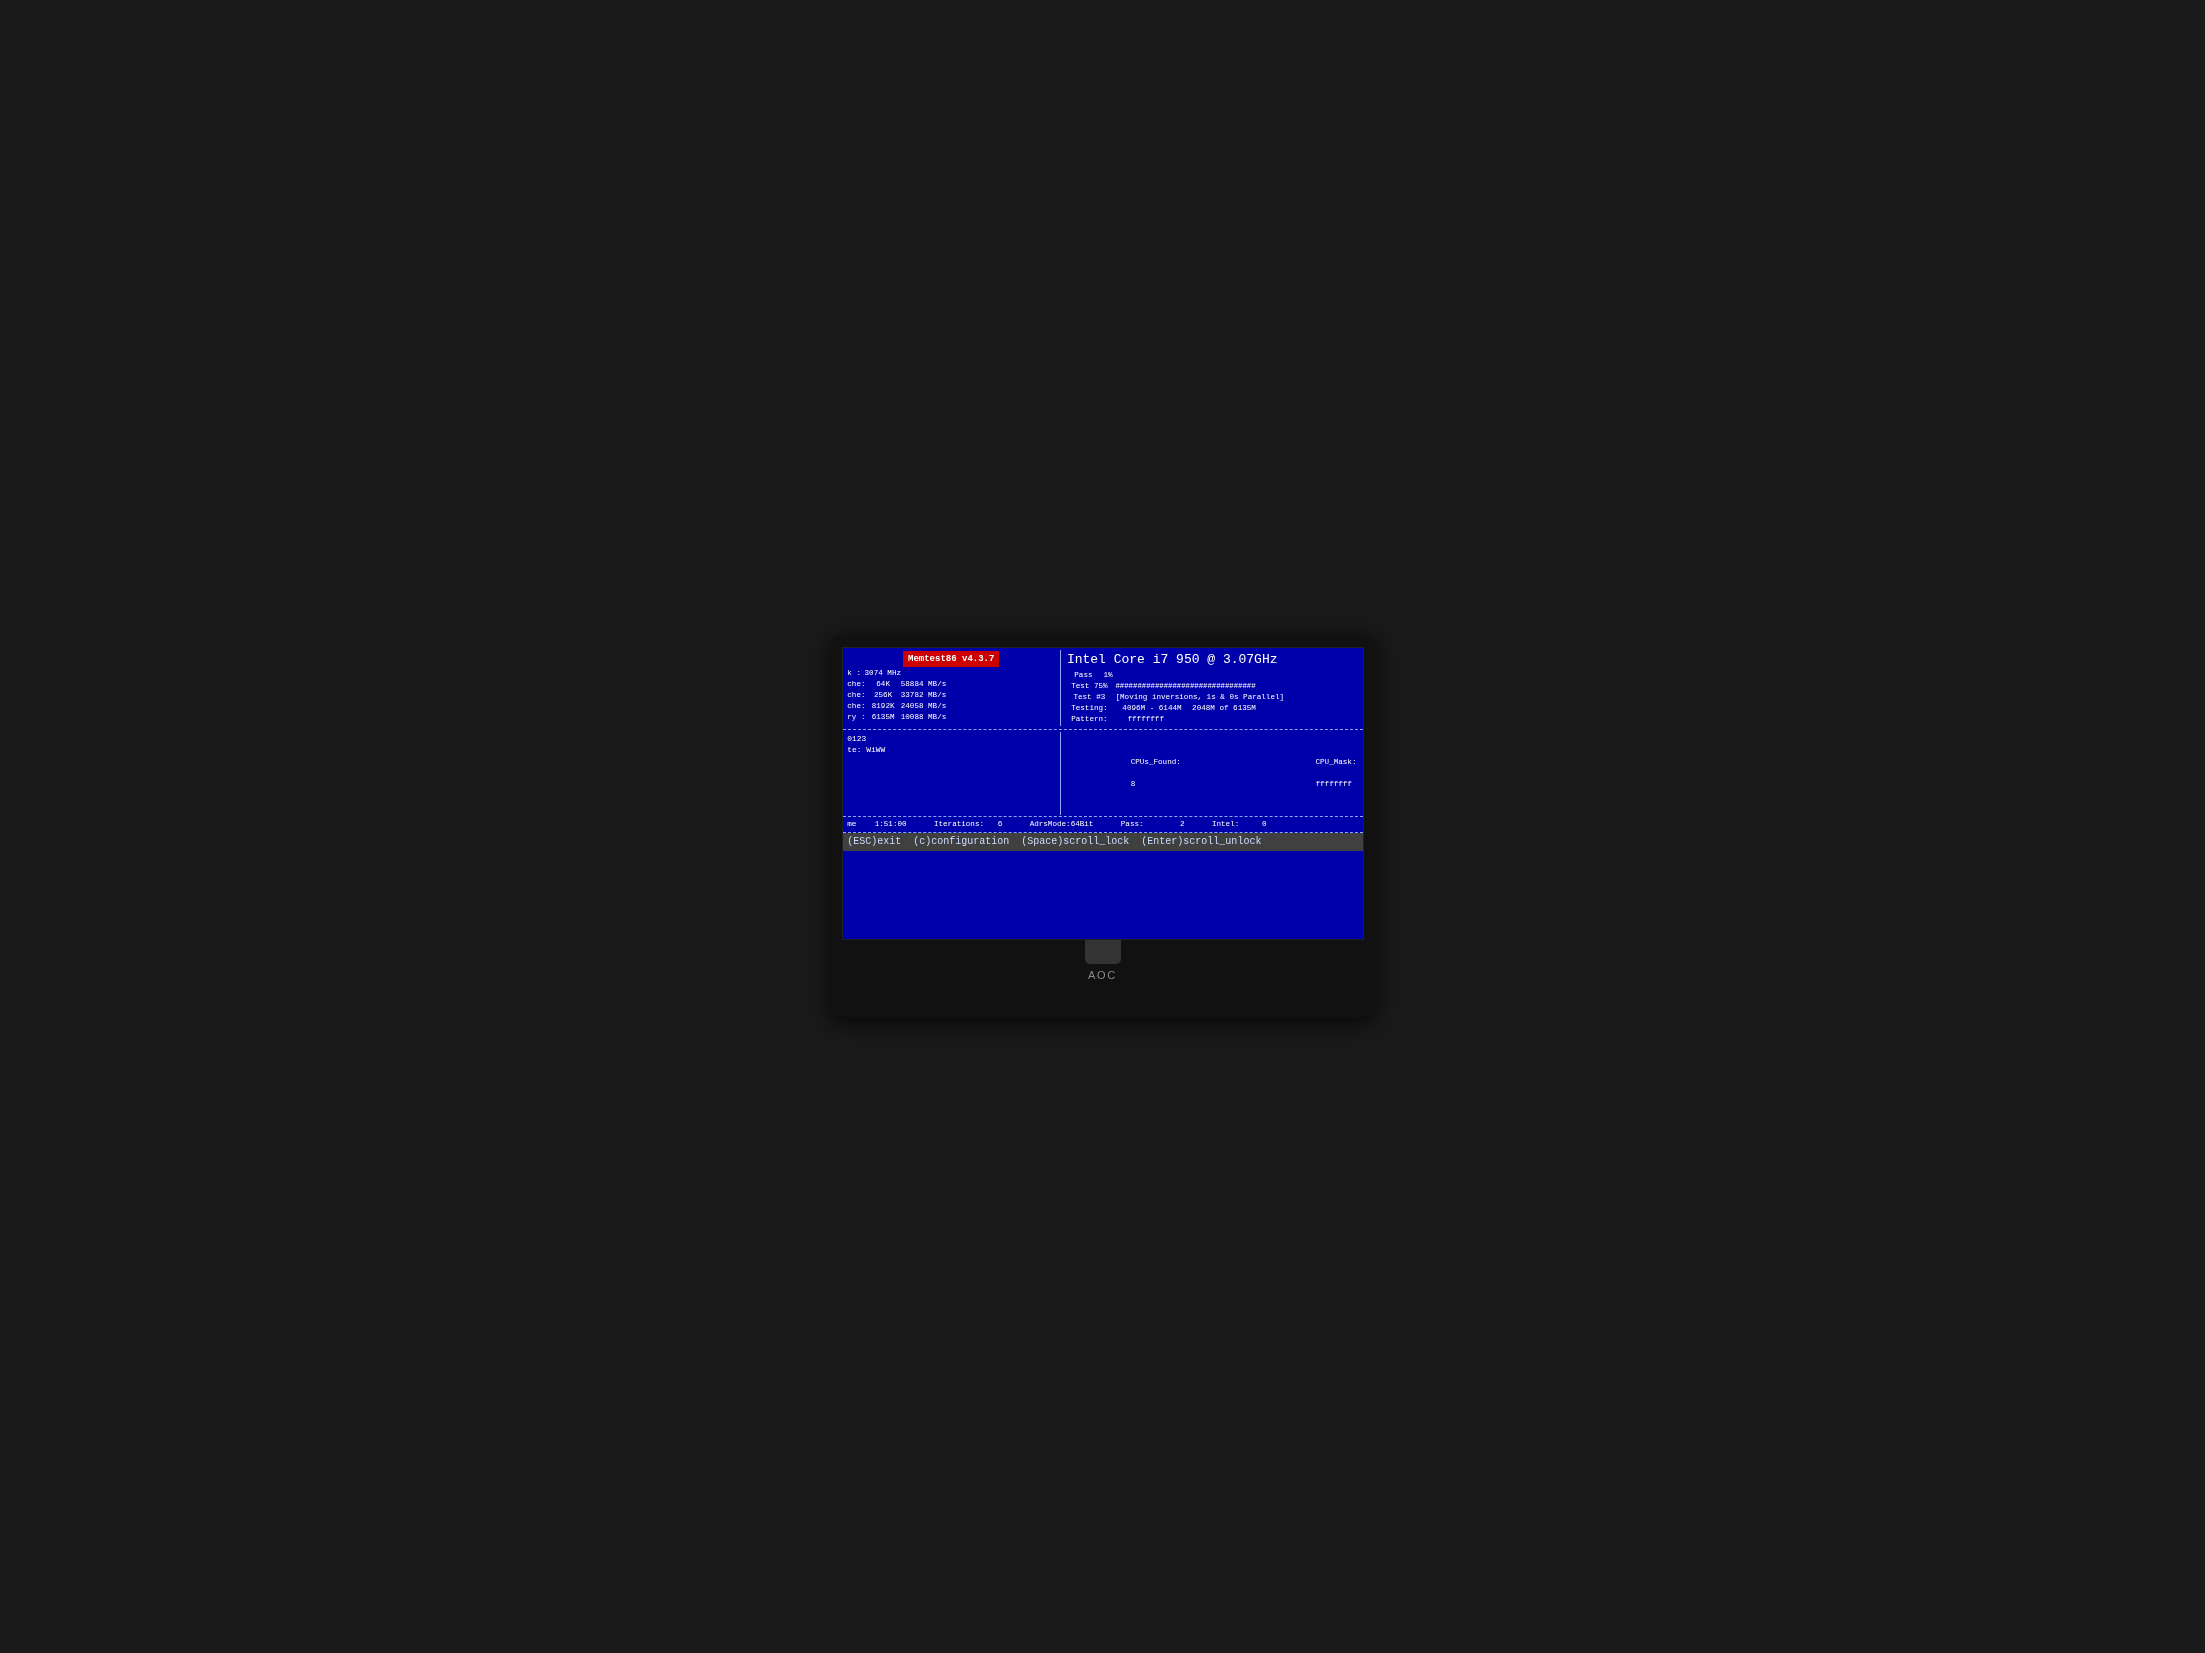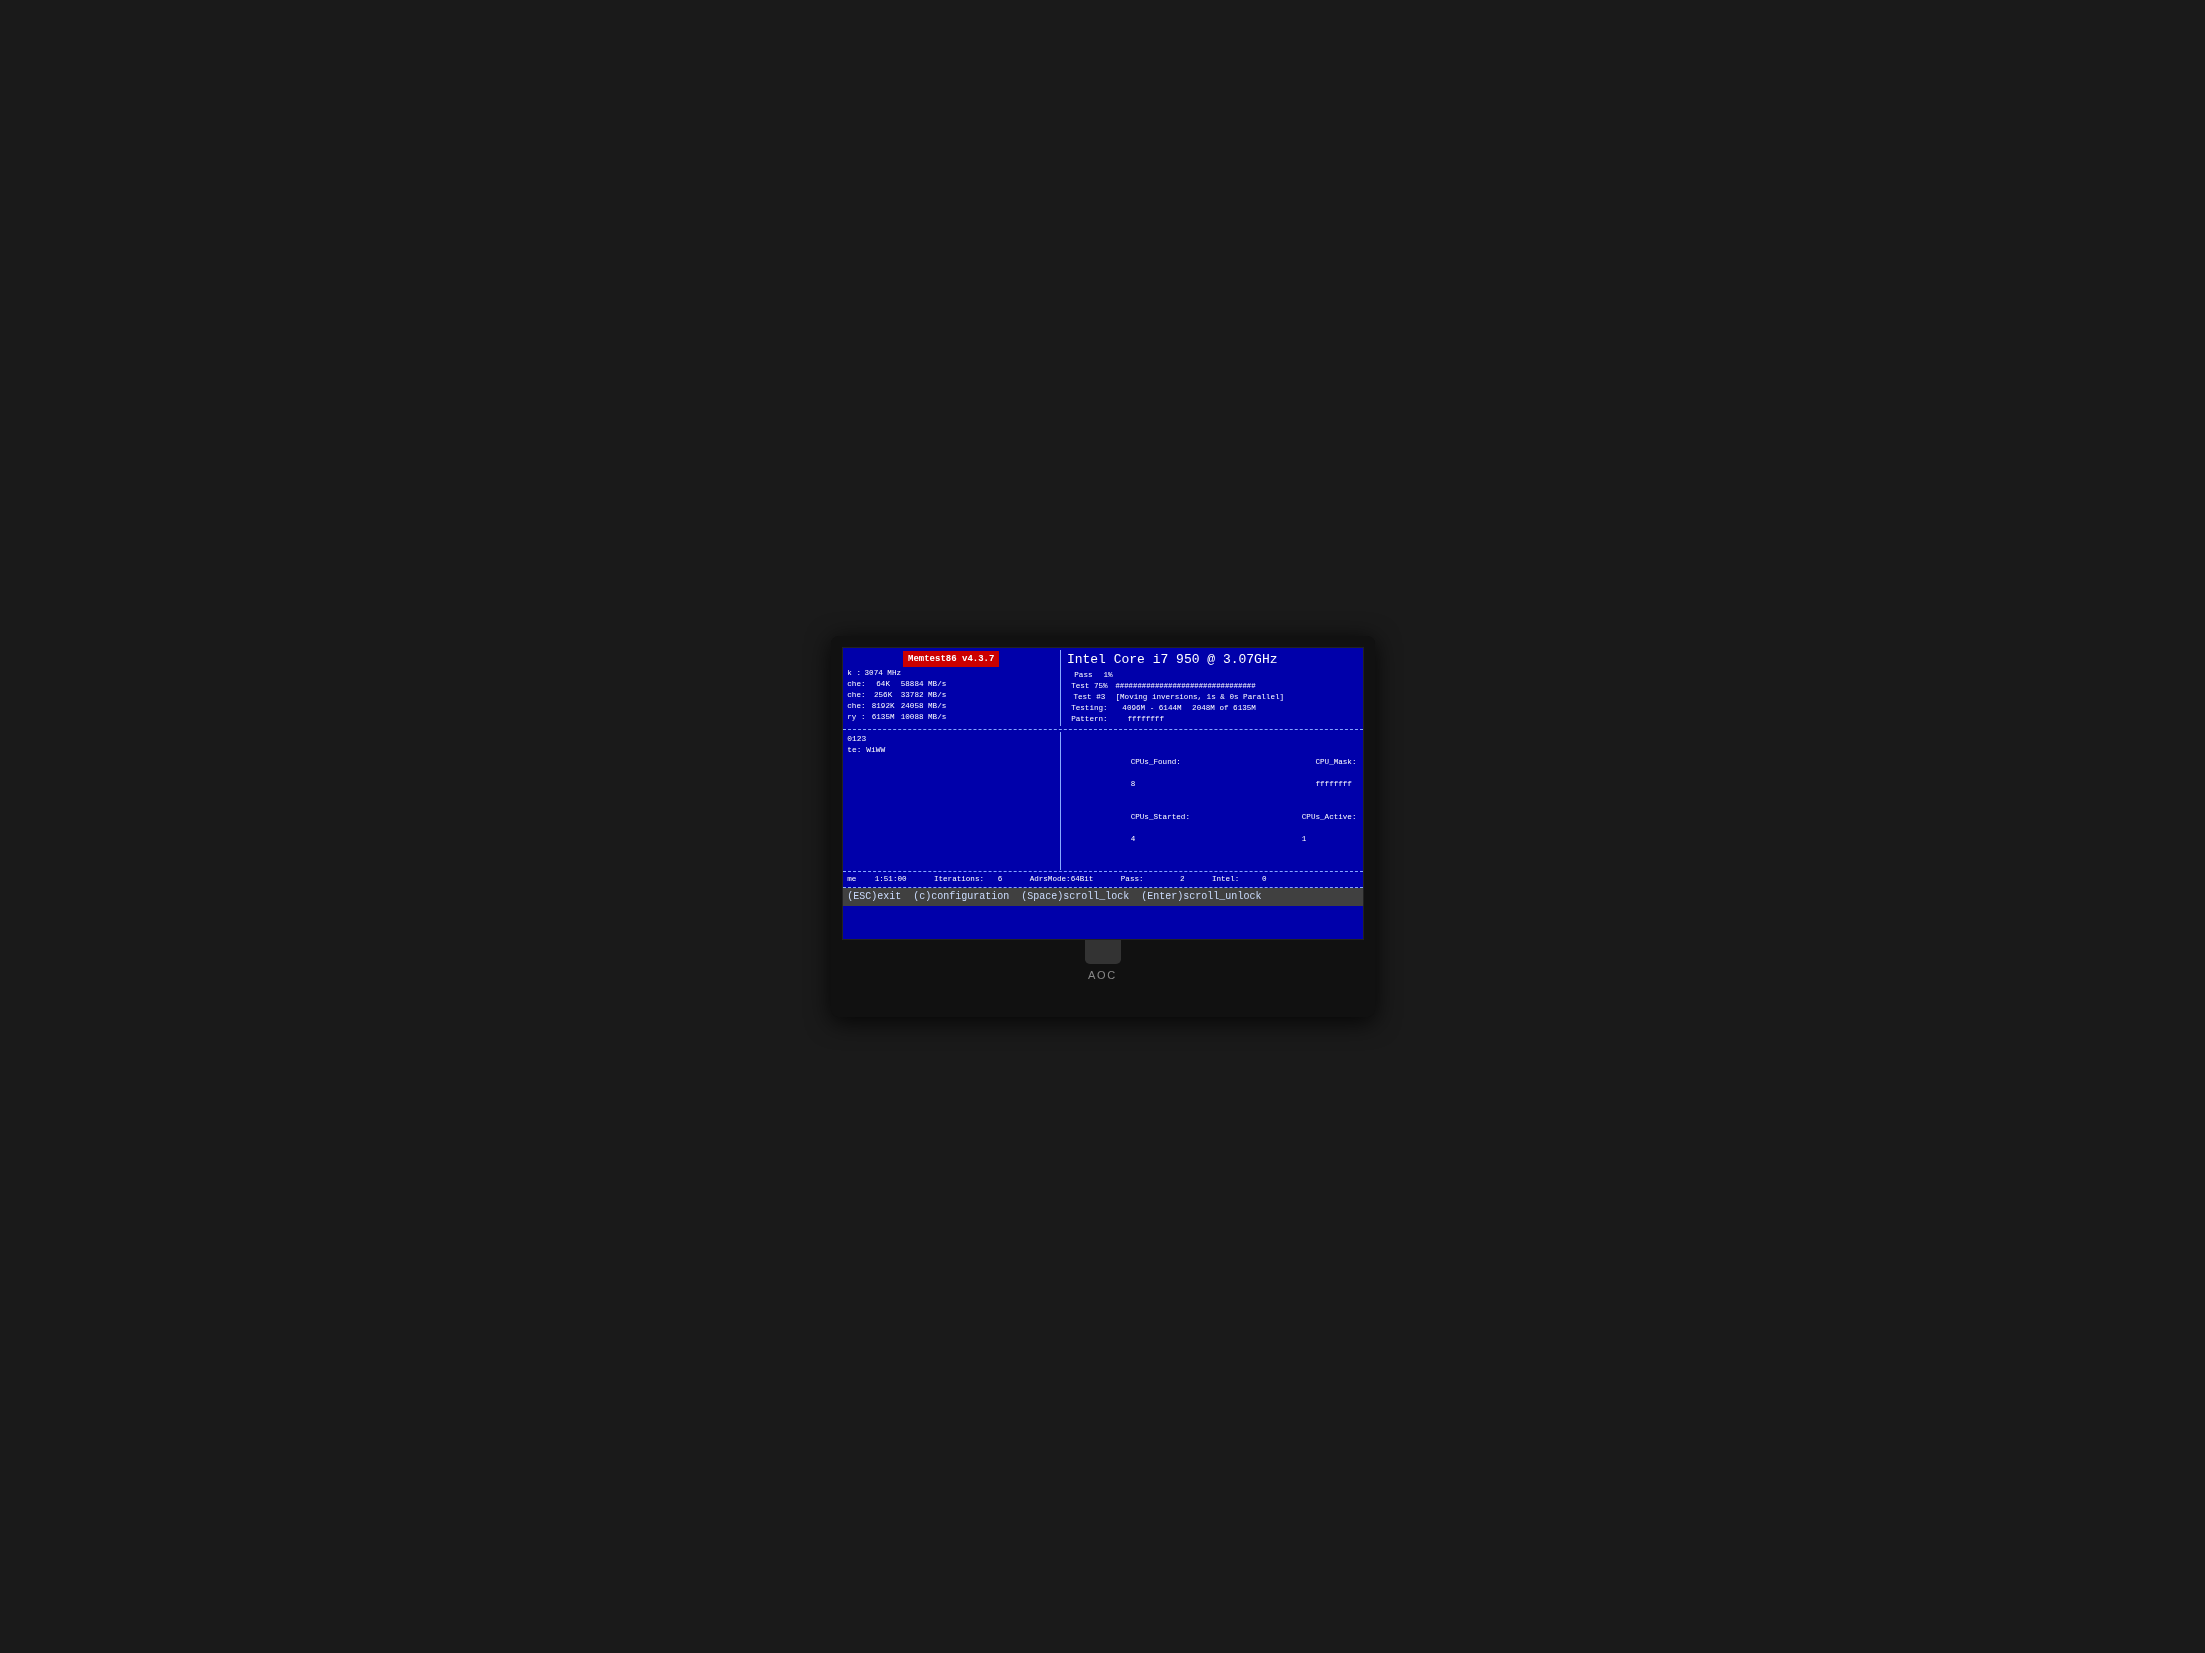--- a/index.html
+++ b/index.html
@@ -225,32 +225,20 @@
               <span>CPUs_Found:</span>
               &nbsp;&nbsp;&nbsp;
               <span>8</span>
             </span>
             <span>
               <span>CPU_Mask:</span>
               &nbsp;
               <span>ffffffff</span>
             </span>
           </div>
-          <div class="info-row" style="justify-content: space-between;">
-            <span>
-              <span>CPUs_Started:</span>
-              &nbsp;
-              <span>4</span>
-            </span>
-            <span>
-              <span>CPUs_Active:</span>
-              &nbsp;&nbsp;&nbsp;&nbsp;&nbsp;&nbsp;
-              <span>1</span>
-            </span>
-          </div>
         </div>
       </div>
 
       <div class="bottom-bar-section">
         <span>me</span>
         &nbsp;&nbsp;
         <span>1:51:00</span>
         &nbsp;&nbsp;&nbsp;&nbsp;
         <span>Iterations:</span>
         &nbsp;

